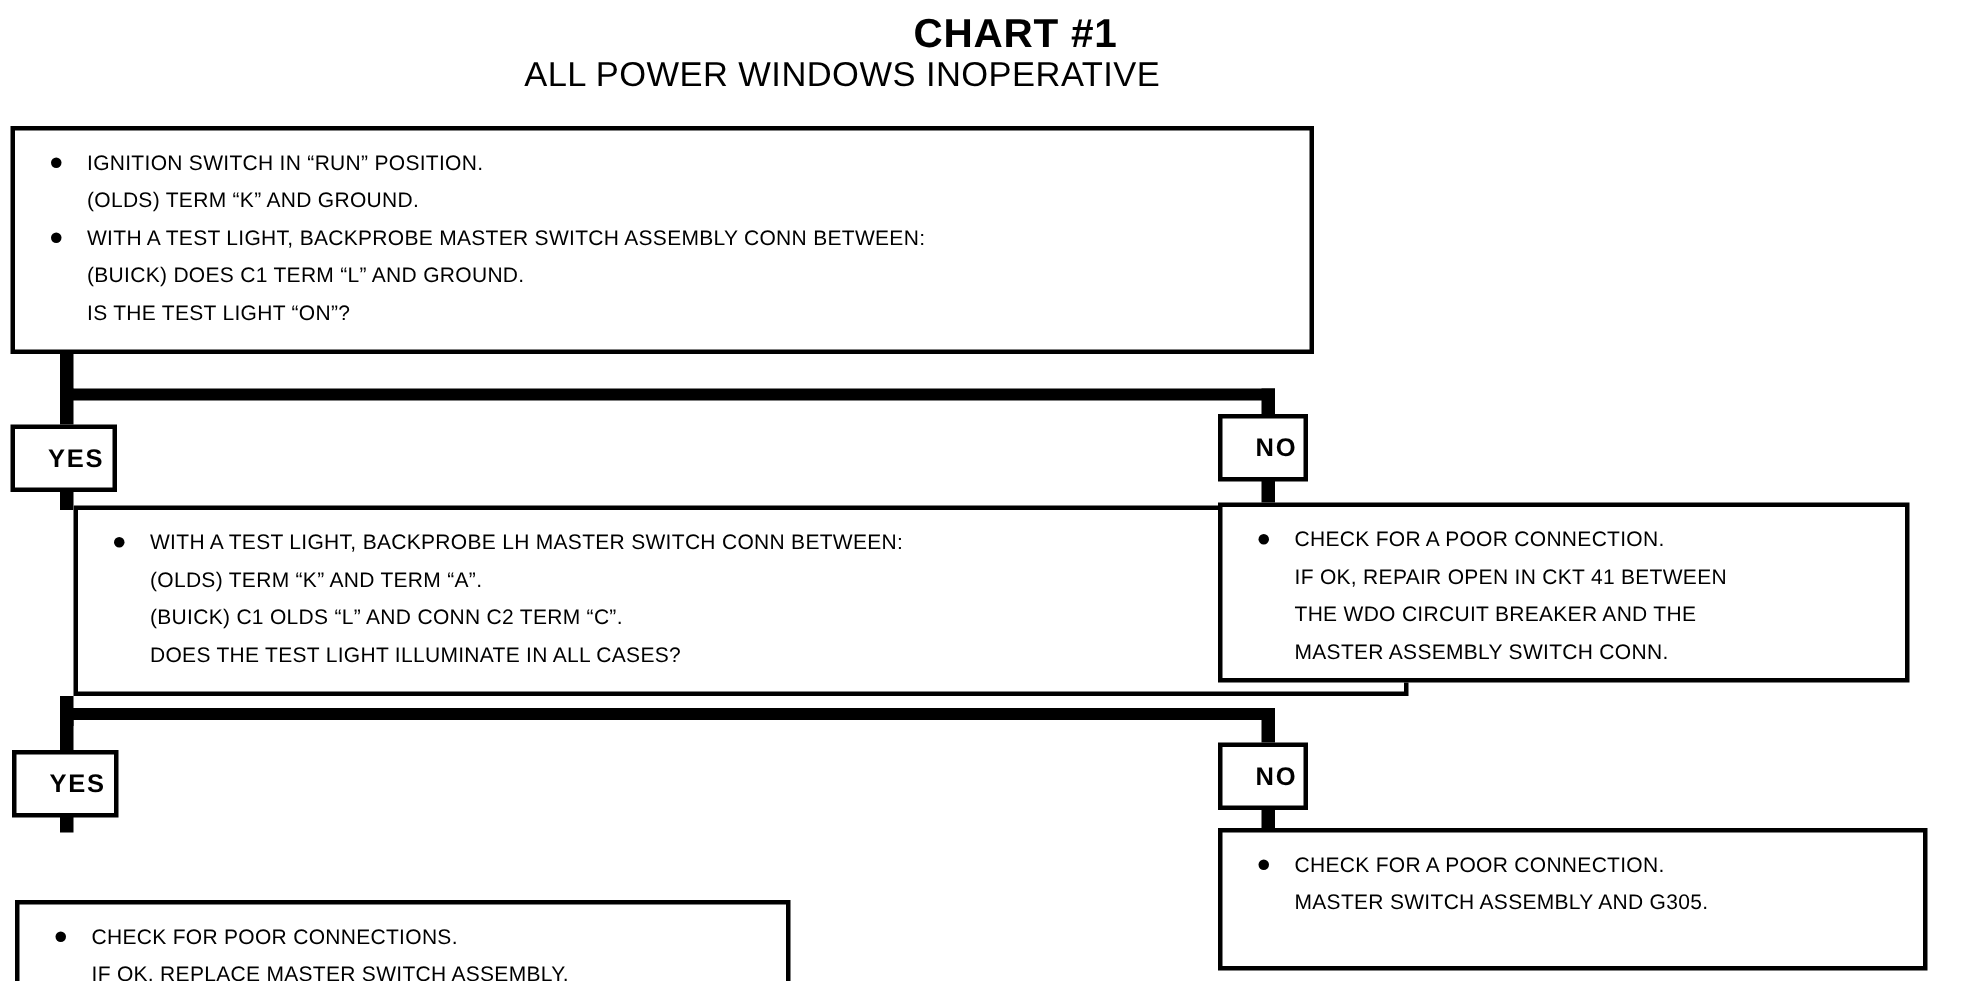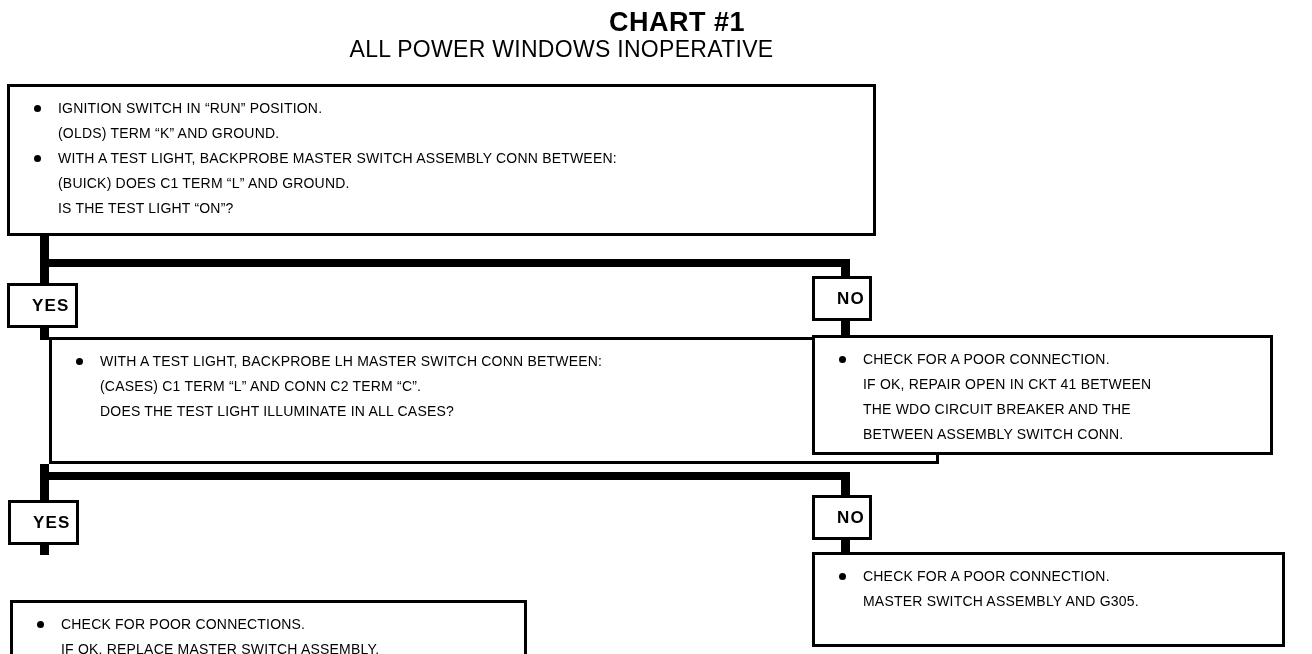--- a/index.html
+++ b/index.html
@@ -128,31 +128,32 @@
     <span>NO</span>
   </div>
 
   <div class="conn" style="left:40px; top:326px; width:9px; height:14px;"></div>
 
   <div class="conn" style="left:841px; top:319px; width:9px; height:18px;"></div>
 
   <div class="box" style="left:9px; top:337px; width:890px; height:127px;margin-left:40px;">
     <div class="box-inner">
       <div class="bullet-line has-bullet">WITH A TEST LIGHT, BACKPROBE LH MASTER SWITCH CONN BETWEEN:</div>
-      <div class="bullet-line">(CASES) C1 TERM “L” AND CONN C2 TERM “C”.</div>
+      <div class="bullet-line">(OLDS) TERM “K” AND TERM “A”.</div>
+      <div class="bullet-line">(BUICK) C1 OLDS “L” AND CONN C2 TERM “C”.</div>
       <div class="bullet-line">DOES THE TEST LIGHT ILLUMINATE IN ALL CASES?</div>
     </div>
   </div>
 
   <div class="box" style="left:812px; top:335px; width:461px; height:120px;">
     <div class="box-inner">
       <div class="bullet-line has-bullet">CHECK FOR A POOR CONNECTION.</div>
       <div class="bullet-line">IF OK, REPAIR OPEN IN CKT 41 BETWEEN</div>
       <div class="bullet-line">THE WDO CIRCUIT BREAKER AND THE</div>
-      <div class="bullet-line">BETWEEN ASSEMBLY SWITCH CONN.</div>
+      <div class="bullet-line">MASTER ASSEMBLY SWITCH CONN.</div>
     </div>
   </div>
 
   <div class="conn" style="left:40px; top:464px; width:9px; height:20px;"></div>
   <div class="conn" style="left:40px; top:472px; width:810px; height:8px;"></div>
   <div class="conn" style="left:40px; top:472px; width:9px; height:30px;"></div>
   <div class="conn" style="left:841px; top:472px; width:9px; height:26px;"></div>
 
   <div class="tag" style="left:8px; top:500px; width:71px; height:45px;">
     <span>YES</span>

